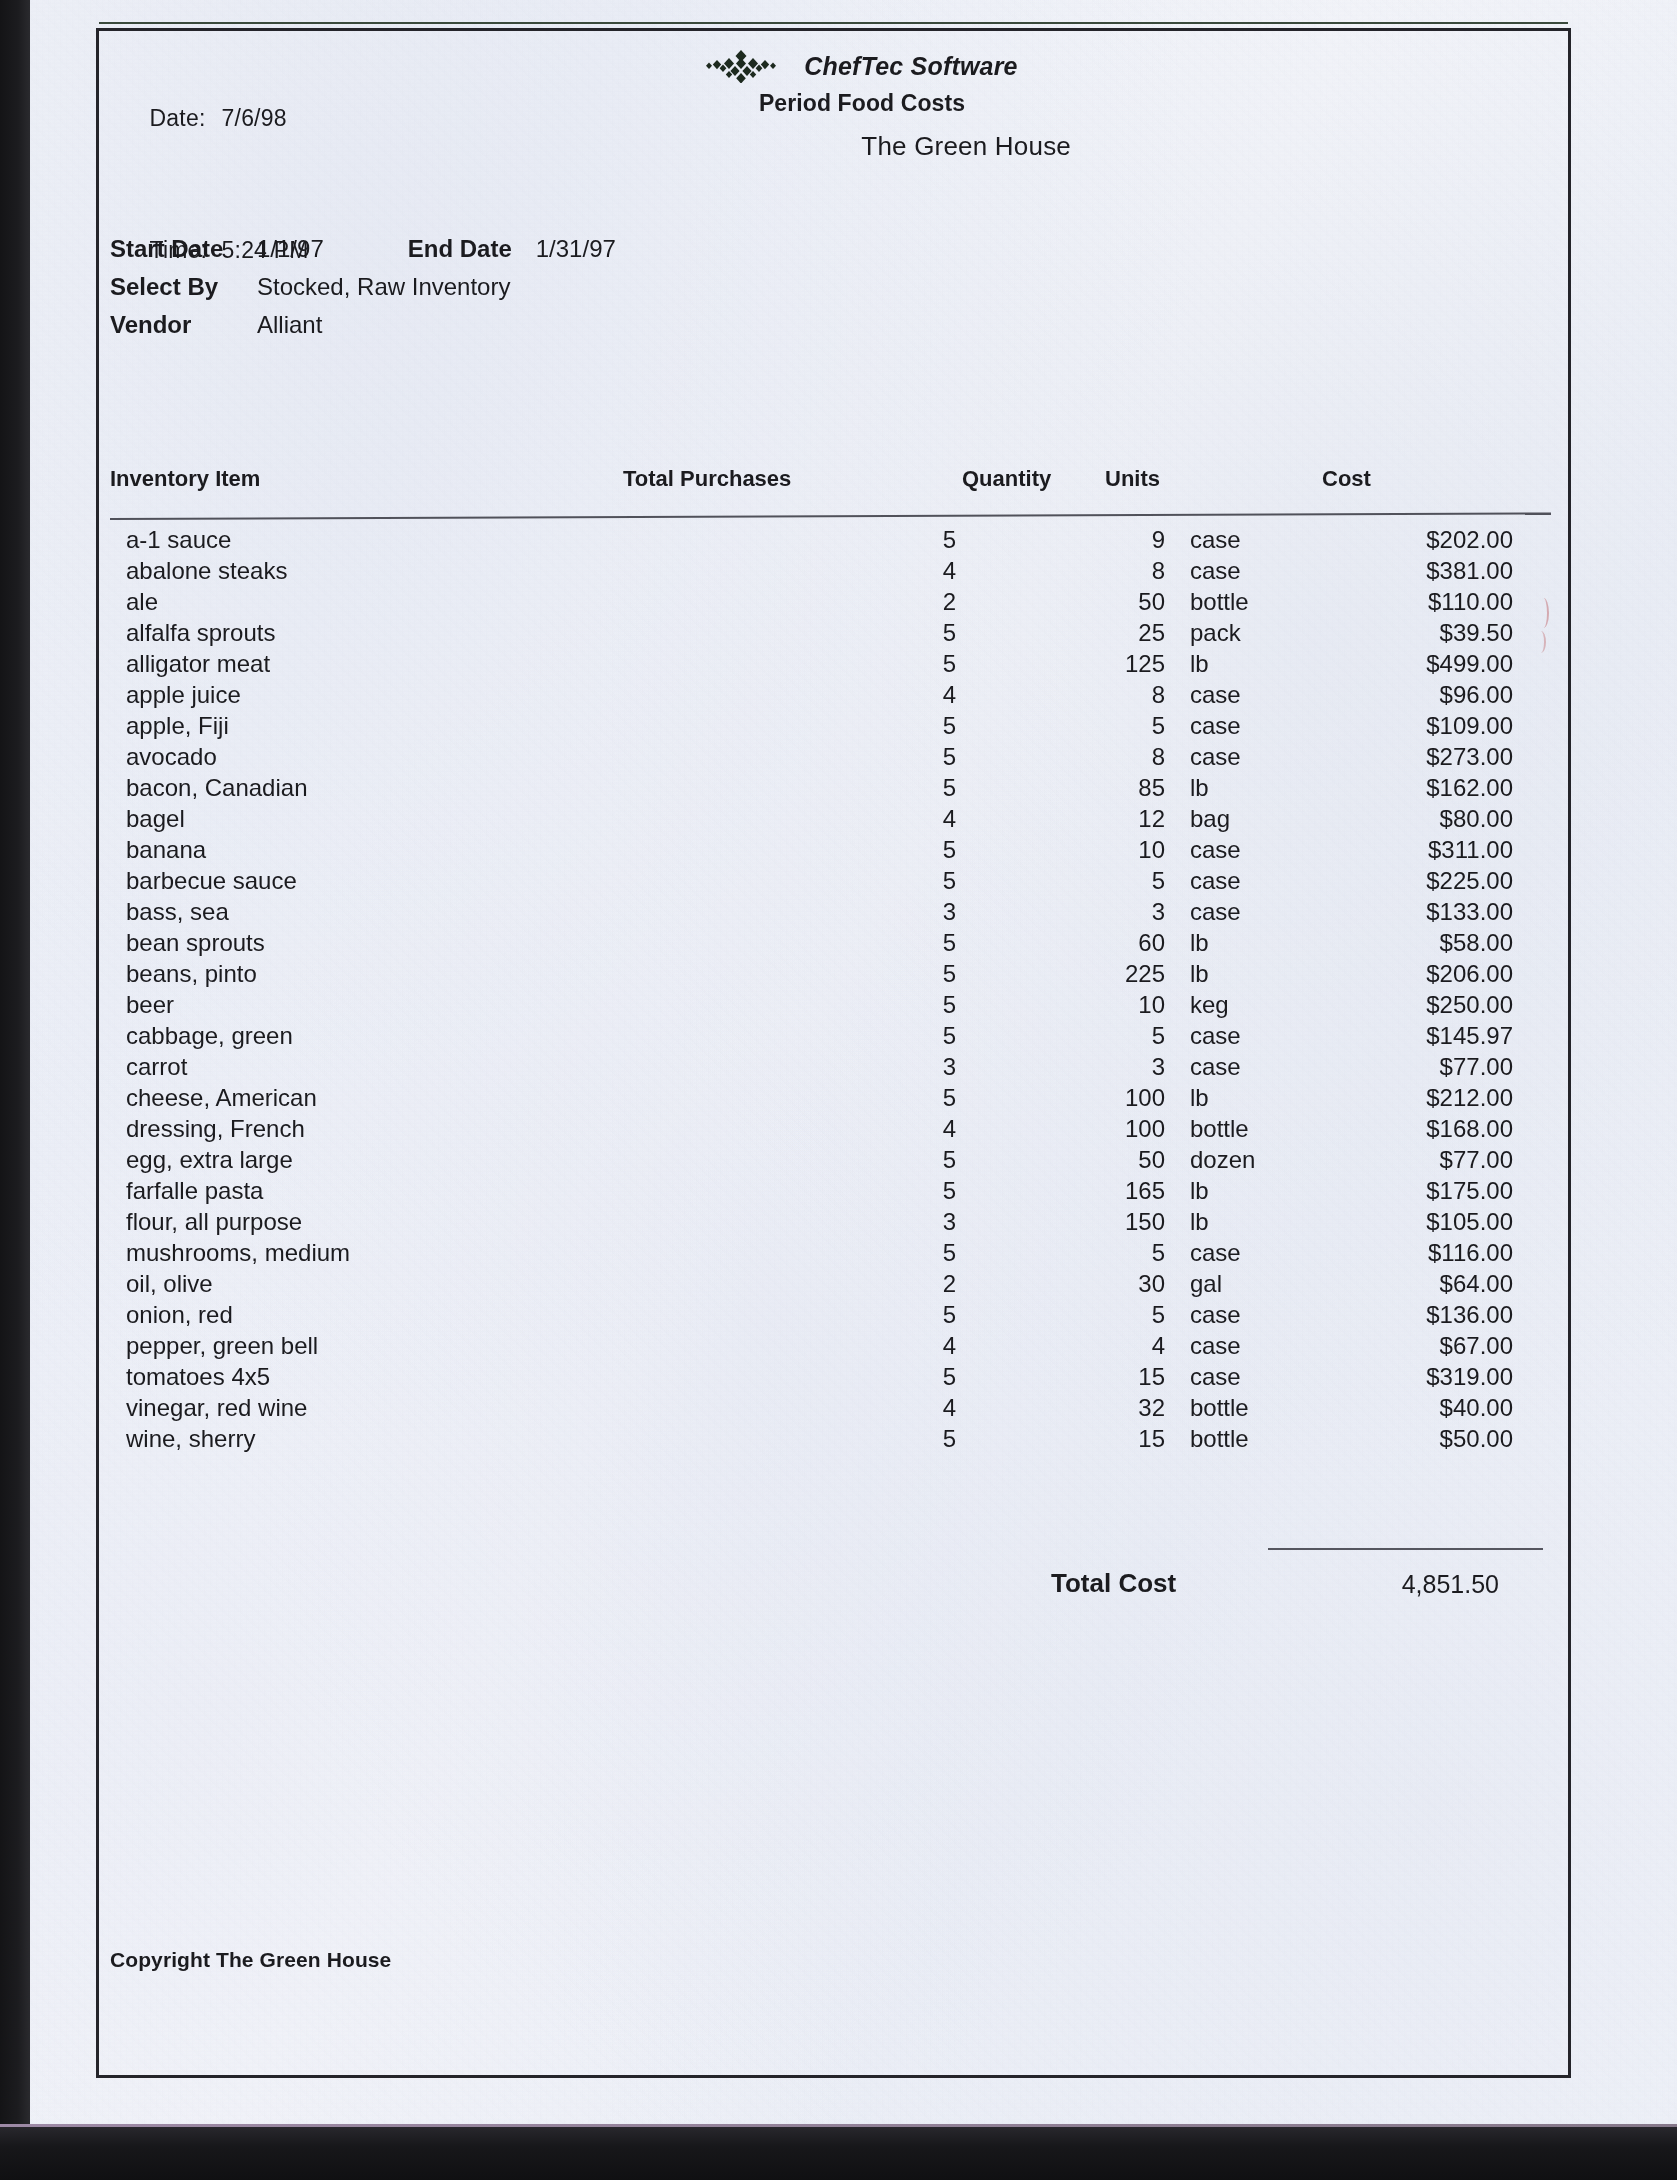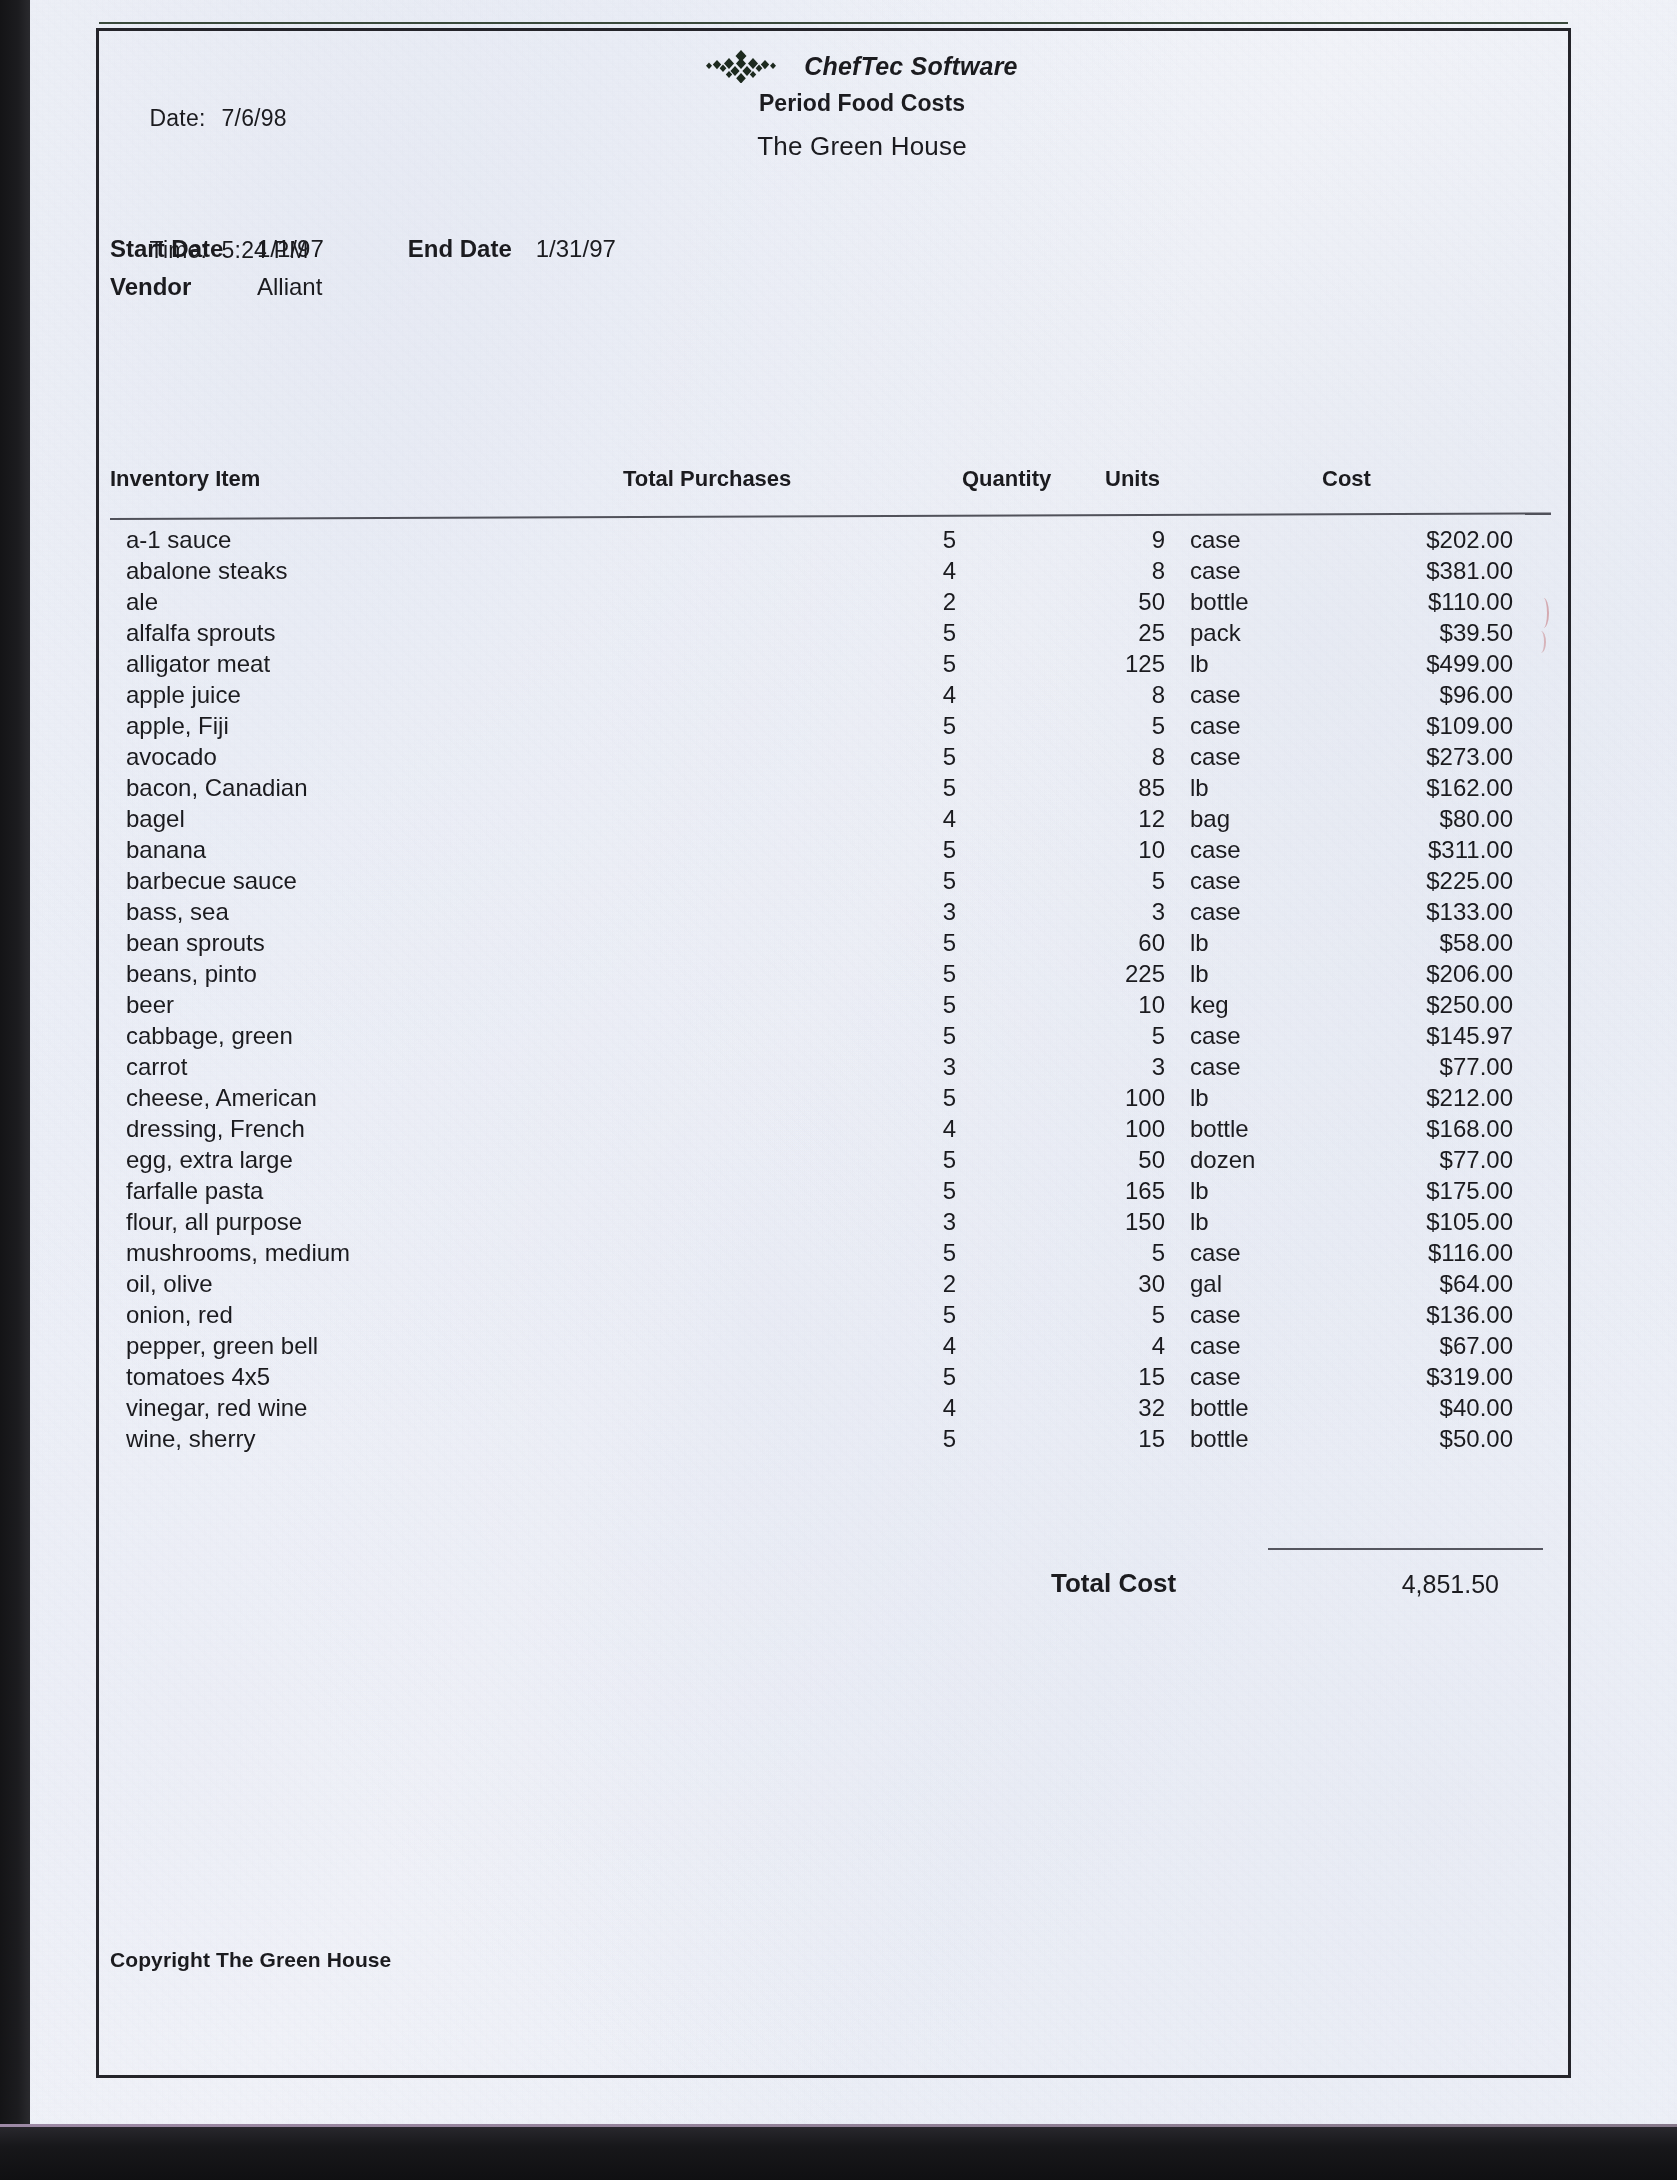--- a/index.html
+++ b/index.html
@@ -119,20 +119,21 @@
   .report-title {
     font-size: 23px;
     font-weight: bold;
     margin-top: 6px;
     letter-spacing: 0.1px;
   }
   .company {
     font-size: 26px;
     margin-top: 14px;
     letter-spacing: 0.2px;
+    text-align: right;
   }
 
   
   .params {
     position: absolute;
     left: 14px;
     top: 207px;
     font-size: 24px;
   }
   .param-row {
@@ -296,20 +297,24 @@
   </div>
 
   <div class="params">
     <div class="param-row">
       <span class="param-label">Start Date</span>
       <span class="param-value">1/1/97</span>
       <span class="param-label2">End Date</span>
       <span class="param-value">1/31/97</span>
     </div>
     <div class="param-row">
+      <span class="param-label">Select By</span>
+      <span class="param-value">Stocked, Raw Inventory</span>
+    </div>
+    <div class="param-row">
       <span class="param-label">Vendor</span>
       <span class="param-value">Alliant</span>
     </div>
   </div>
 
   <div class="table-head">
     <span class="th th-item">Inventory Item</span>
     <span class="th th-purch">Total Purchases</span>
     <span class="th th-qty">Quantity</span>
     <span class="th th-units">Units</span>

